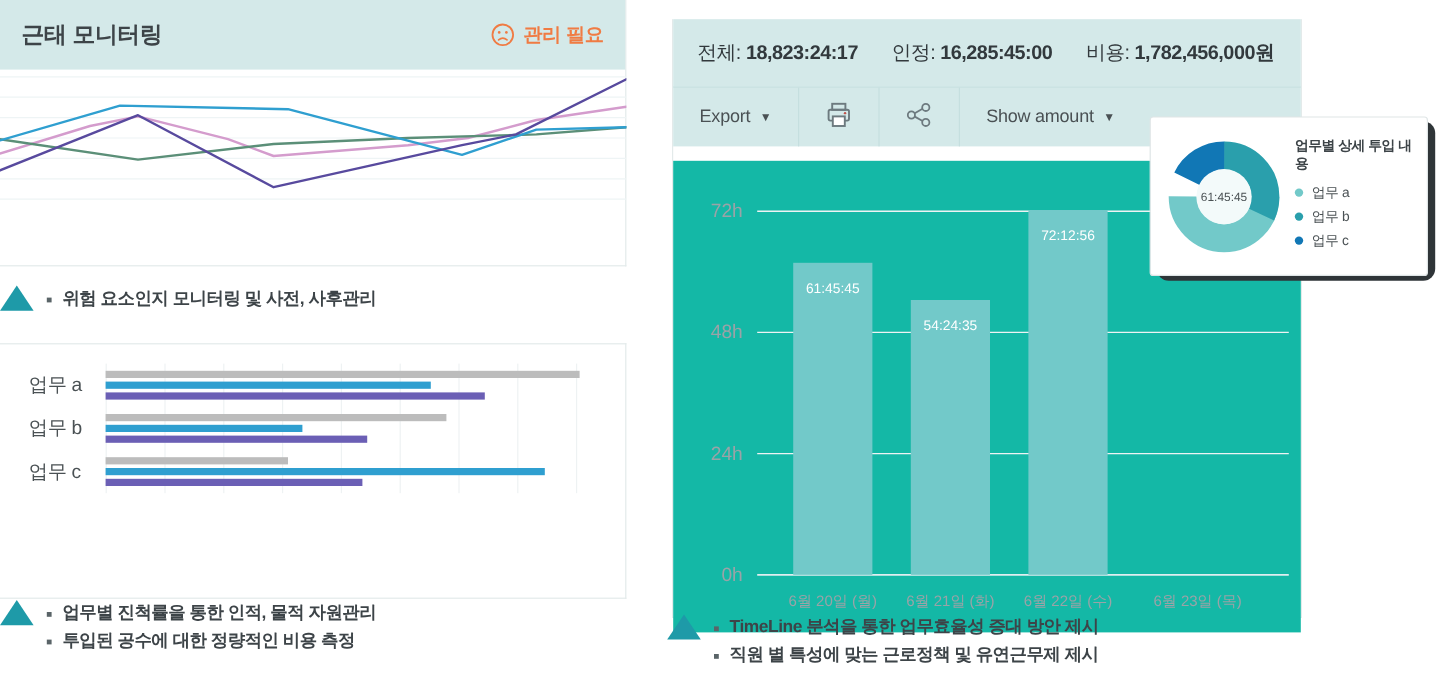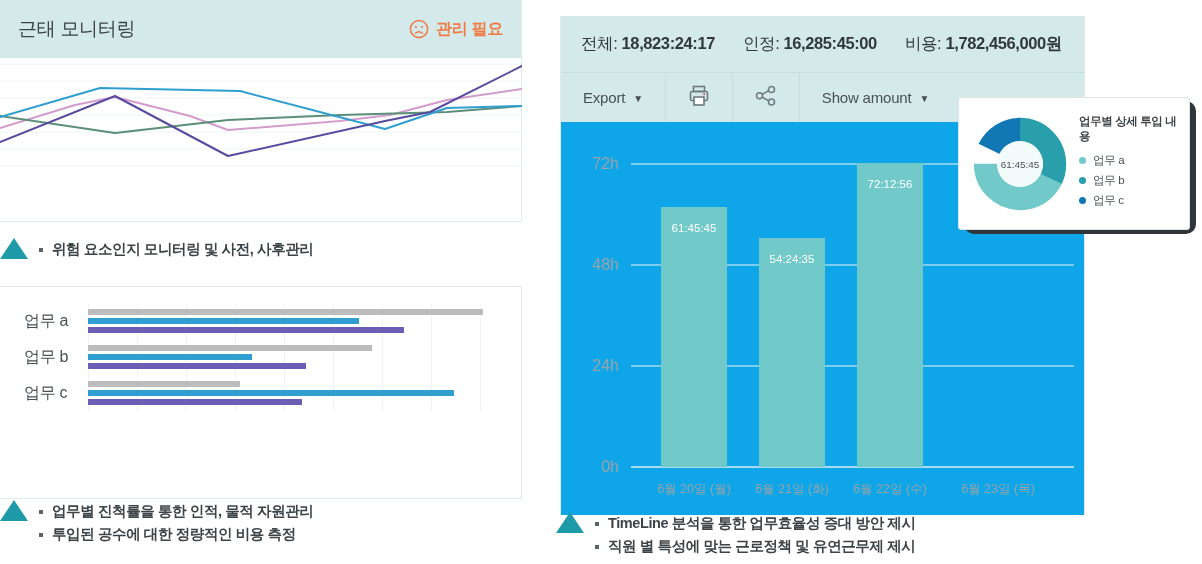--- a/index.html
+++ b/index.html
@@ -19,21 +19,21 @@
   }
   .card-head {
     background: #d4e9e9;
     display: flex; align-items: center;
     padding: 0 18px;
   }
 
   
   #attendance-card { left: 0; top: 0; width: 522px; height: 222px; border-left: none; border-top: none; }
   #attendance-card .card-head { height: 58px; justify-content: space-between; }
-  .head-title { font-size: 19px; font-weight: normal; color: #3d4448; letter-spacing: -0.3px; }
+  .head-title { font-size: 19px; font-weight: bold; color: #3d4448; letter-spacing: -0.3px; }
   .warn { display: flex; align-items: center; gap: 7px; color: #f07b43; font-size: 16px; font-weight: bold; letter-spacing: -0.3px; }
   .warn svg { display: block; }
   .line-chart-wrap { position: relative; height: 128px; width: 522px; }
   .line-chart-wrap svg { display: block; }
   .legend { display: flex; justify-content: center; gap: 28px; padding-top: 4px; }
   .legend-item { display: flex; align-items: center; gap: 7px; font-size: 13px; color: #4a5154; }
   .legend-dash { width: 19px; height: 2.5px; border-radius: 2px; display: block; }
 
   
   #project-card { left: 0; top: 286px; width: 522px; height: 213px; border-left: none; }
@@ -75,21 +75,21 @@
   .tool {
     display: flex; align-items: center; justify-content: center;
     padding: 0 22px; font-size: 15px; color: #4a5154;
     border-right: 1px solid #c5dfdf;
     gap: 8px; letter-spacing: -0.2px;
   }
   .tool.icon-only { padding: 0 20px; }
   .tool:last-child { border-right: none; }
   .caret { font-size: 10px; position: relative; top: 1px; }
 
-  .bar-chart-area { position: relative; height: 393px; background: #0ea5e9; }
+  .bar-chart-area { position: relative; height: 393px; background: #14b8a6; margin-top: 12px; }
   .bar-chart-area svg { display: block; }
 
   
   #donut-popup {
     position: absolute; left: 958px; top: 97px;
     width: 232px; height: 133px;
     background: #ffffff;
     border: 1px solid #dfe5e6;
     border-radius: 3px;
     display: flex; align-items: center; gap: 12px;

